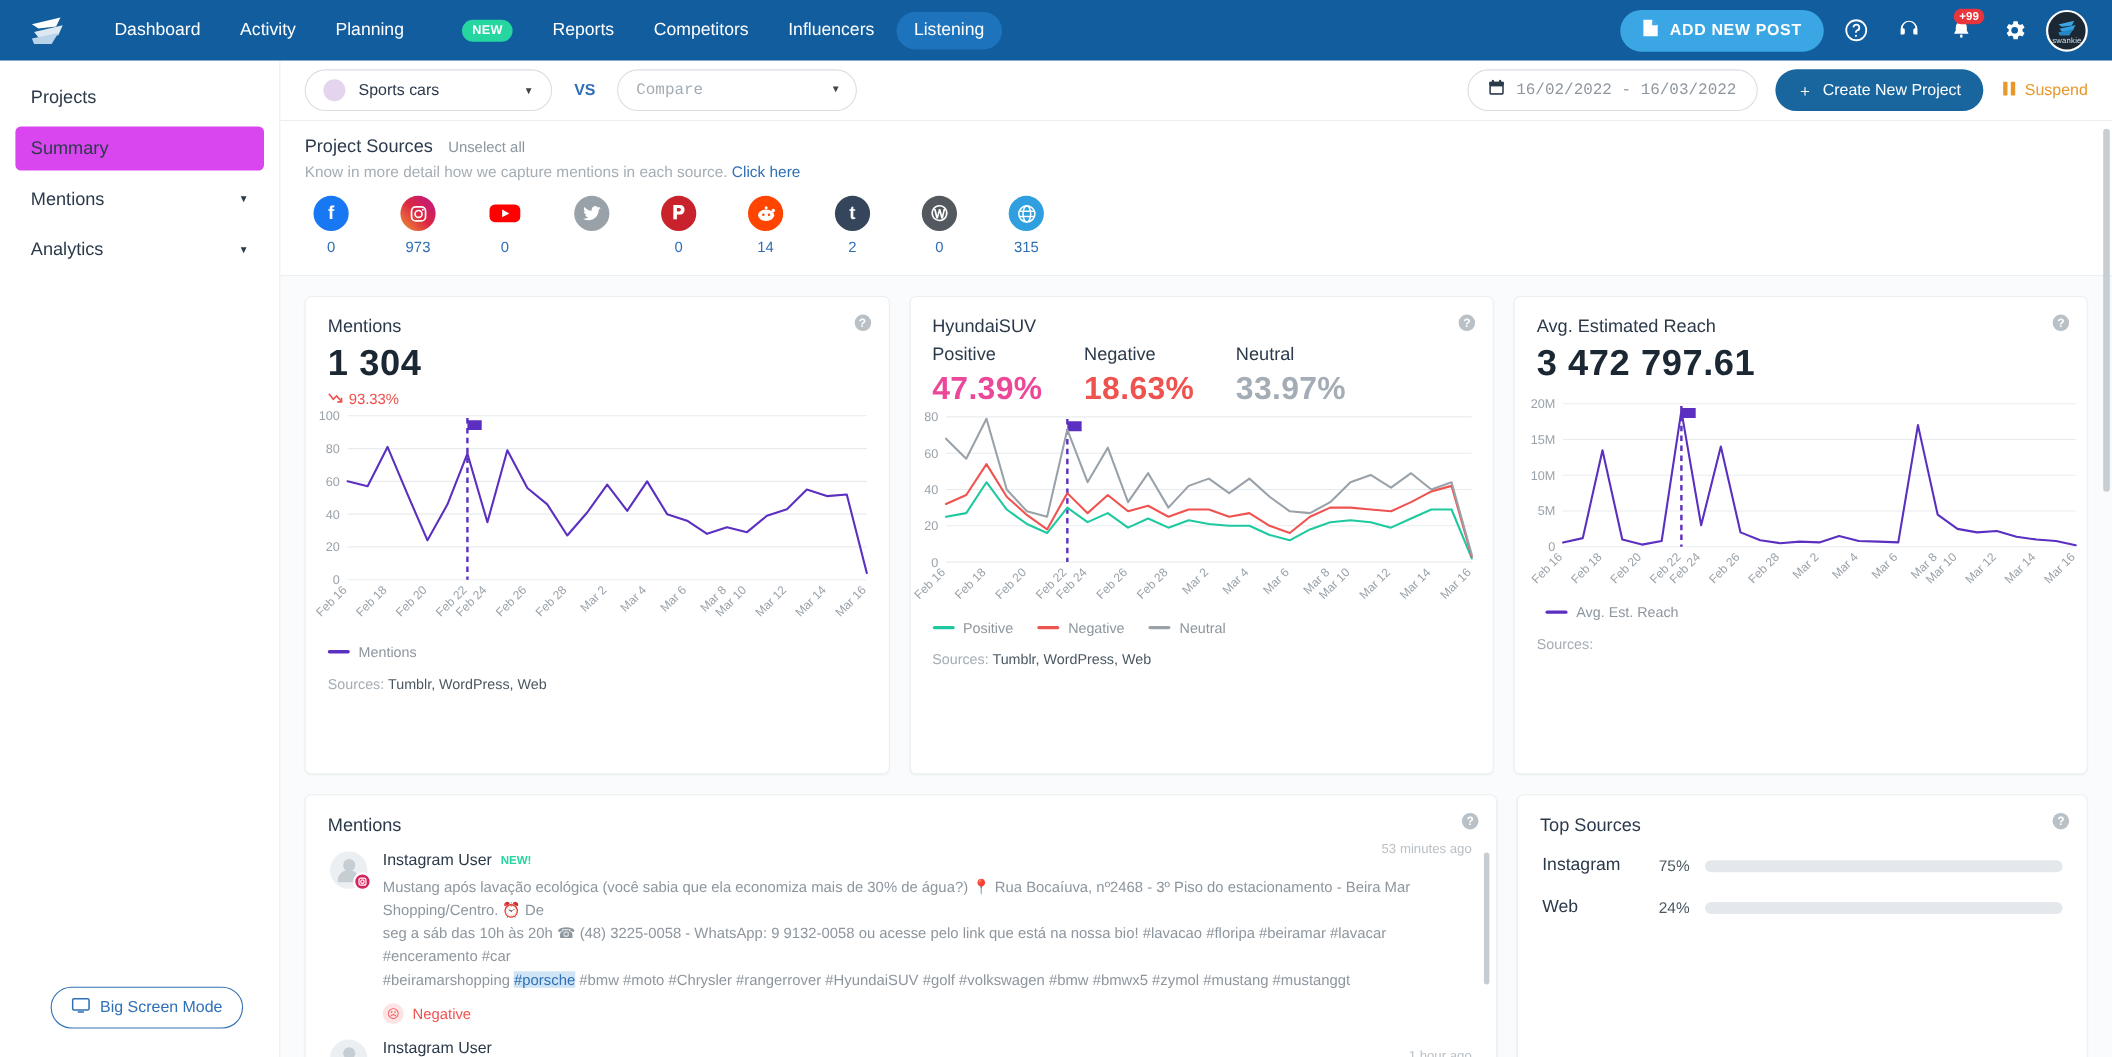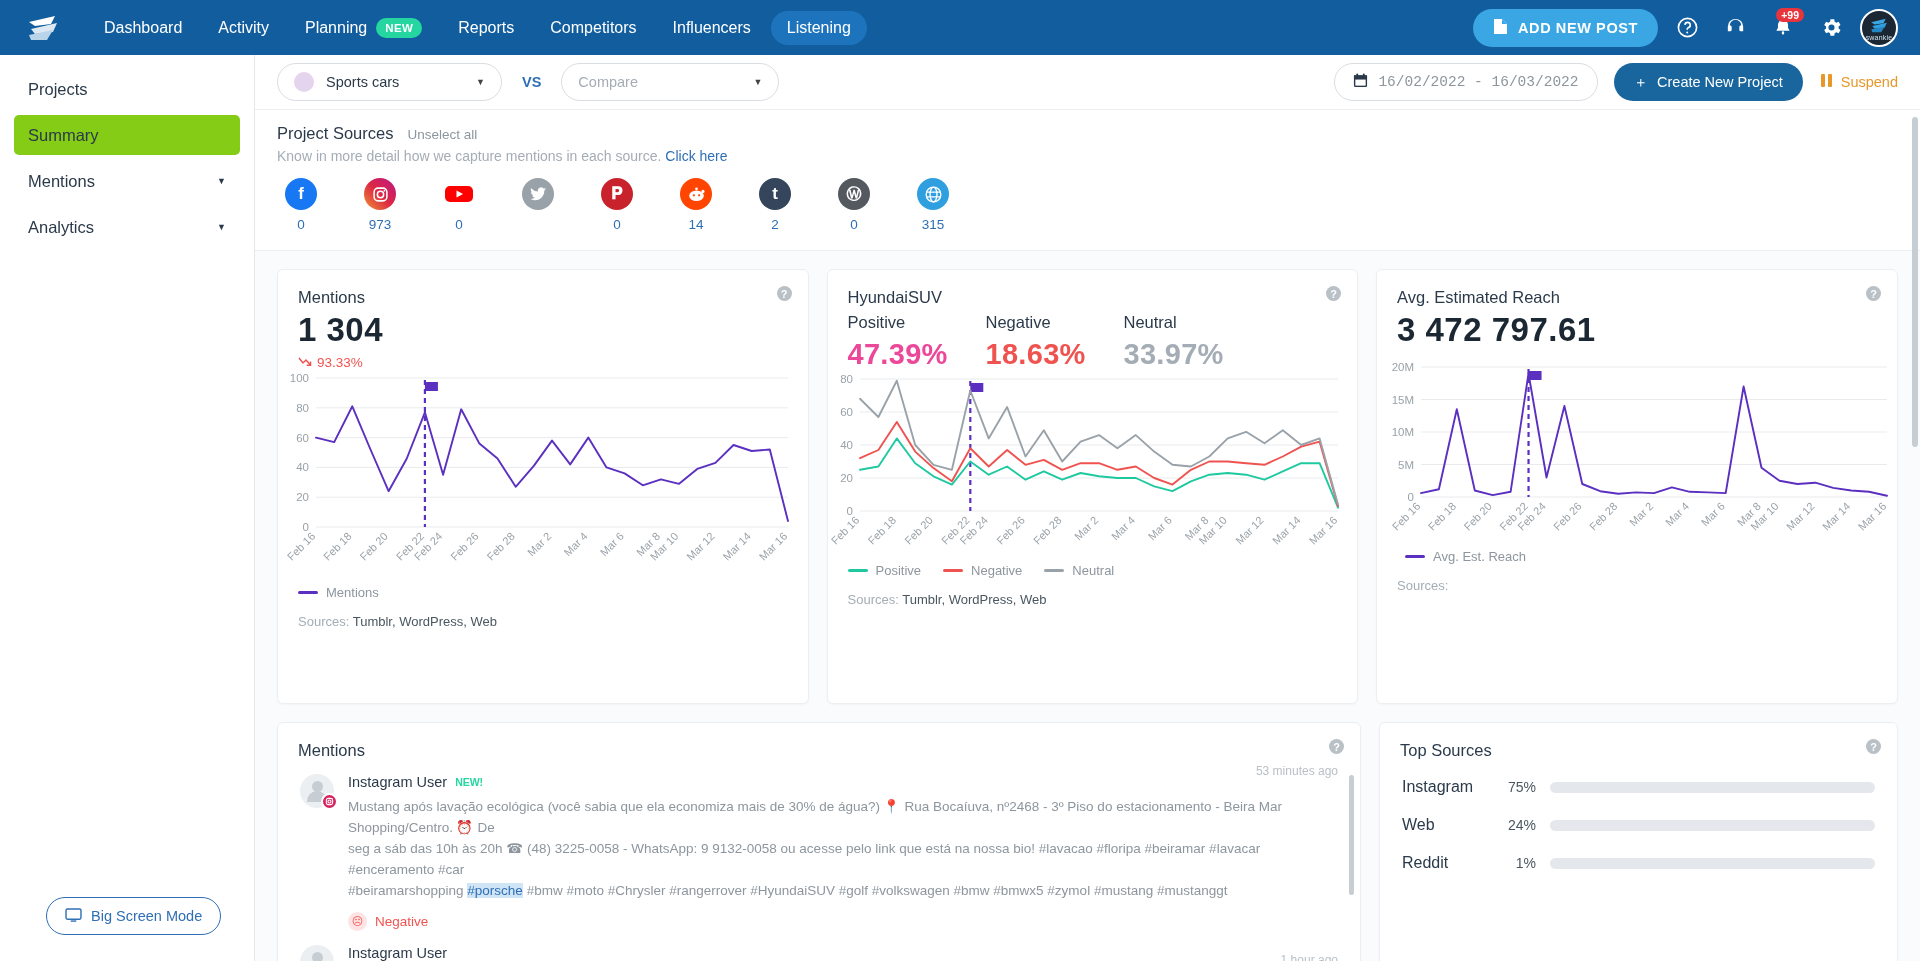--- a/index.html
+++ b/index.html
@@ -20,21 +20,21 @@
   }
   .logo{ width:42px; height:34px; display:flex; align-items:center; justify-content:center; margin-right:24px;}
   .nav-items{ display:flex; align-items:center; gap:4px; }
   .nav-item{
     color:#ffffff; font-size:16px; padding:8px 16px; border-radius:18px;
     display:flex; align-items:center; gap:9px; white-space:nowrap; cursor:pointer;
   }
   .nav-item.active{ background:#1d74bd; }
   .badge-new{
     background:#25d6a1; color:#ffffff; font-size:11.5px; font-weight:bold;
-    border-radius:11px; padding:4px 9px; letter-spacing:.4px;
+    border-radius:11px; padding:4px 9px; letter-spacing:.4px;margin-left:44px;
   }
   .nav-right{ margin-left:auto; display:flex; align-items:center; gap:10px; }
   .btn-addpost{
     background:#3aa6e3; color:#fff; border:none; border-radius:20px;
     height:38px; padding:0 20px; display:flex; align-items:center; gap:10px;
     font-size:14.5px; font-weight:bold; letter-spacing:.6px; cursor:pointer;
   }
   .icon-btn{
     width:38px; height:38px; border-radius:50%; display:flex; align-items:center;
     justify-content:center; color:#fff; position:relative; cursor:pointer;
@@ -57,21 +57,21 @@
   .body-wrap{ display:flex; height:906px; }
   .sidebar{
     width:255px; flex:0 0 255px; background:#ffffff; border-right:1px solid #e4e8ec;
     padding-top:14px; position:relative;
   }
   .side-item{
     height:40px; display:flex; align-items:center; justify-content:space-between;
     margin:0 14px 6px 14px; padding:0 14px; border-radius:5px;
     font-size:16.5px; color:#2b3a4a; cursor:pointer;
   }
-  .side-item.active{ background:#84cc16; }
+  .side-item.active{ background:#d946ef; }
   .caret{ font-size:9px; color:#2b3a4a; }
   .bigscreen{
     position:absolute; left:46px; bottom:26px;
     border:1px solid #2f6fb5; color:#2f6fb5; background:#fff; border-radius:22px;
     height:38px; padding:0 18px; display:flex; align-items:center; gap:9px;
     font-size:14.5px; cursor:pointer;
   }
 
   .main{ flex:1; background:#fafbfc; overflow:hidden; position:relative; }
 
@@ -79,21 +79,21 @@
   .filterbar{
     background:#fff; height:55px; display:flex; align-items:center;
     padding:0 22px; border-bottom:1px solid #eceff1;
   }
   .select{
     border:1px solid #d9dee3; border-radius:22px; height:38px;
     display:flex; align-items:center; padding:0 16px; gap:12px;
     background:#fff; font-size:14.5px; cursor:pointer;
   }
   .select.proj{ width:225px; }
-  .select.cmp{ width:218px; color:#a4adb5; }
+  .select.cmp{ width:218px; color:#a4adb5;font-family:Liberation Mono, monospace; }
   .dot-proj{ width:20px; height:20px; border-radius:50%; background:#e5d4ee; flex:0 0 20px;}
   .sel-label{ flex:1; }
   .sel-caret{ font-size:9px; color:#444; }
   .vs{ color:#2f6fb5; font-size:14.5px; font-weight:bold; margin:0 20px; }
   .datebox{
     margin-left:auto; border:1px solid #d9dee3; border-radius:22px; height:38px;
     display:flex; align-items:center; gap:10px; padding:0 18px; font-size:14.5px;
     color:#8d969e; cursor:pointer;font-family:Liberation Mono, monospace;
   }
   .btn-createproj{
@@ -676,24 +676,19 @@
             <div class="topsrc-row">
               <span class="ts-name">Instagram</span>
               <span class="ts-pct">75%</span>
               <span class="ts-bar"><span class="ts-fill" id="ts-fill-0" style="background: rgb(214, 36, 122); width: 75%;"></span></span>
             </div>
             <div class="topsrc-row">
               <span class="ts-name">Web</span>
               <span class="ts-pct">24%</span>
               <span class="ts-bar"><span class="ts-fill" id="ts-fill-1" style="background: rgb(58, 166, 227); width: 24%;"></span></span>
             </div>
-            <div class="topsrc-row">
-              <span class="ts-name">Reddit</span>
-              <span class="ts-pct">1%</span>
-              <span class="ts-bar"><span class="ts-fill" id="ts-fill-2" style="background: rgb(255, 69, 0); width: 1%;"></span></span>
-            </div>
           </div>
         </div>
 
       </div>
     </div>
   </div>
 </div>
 
 </body></html>

